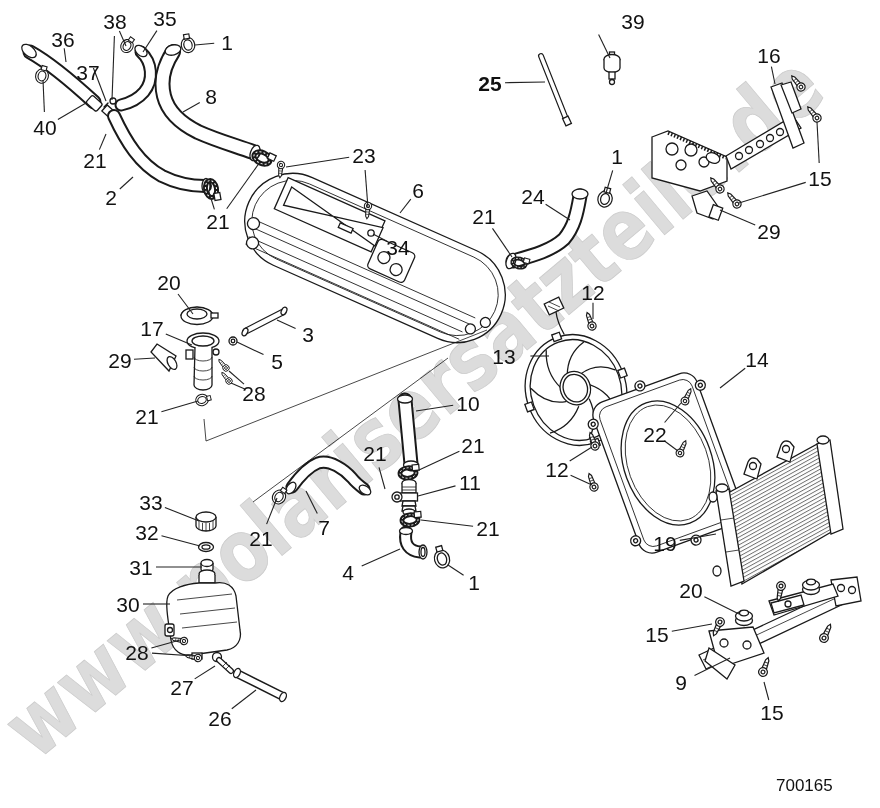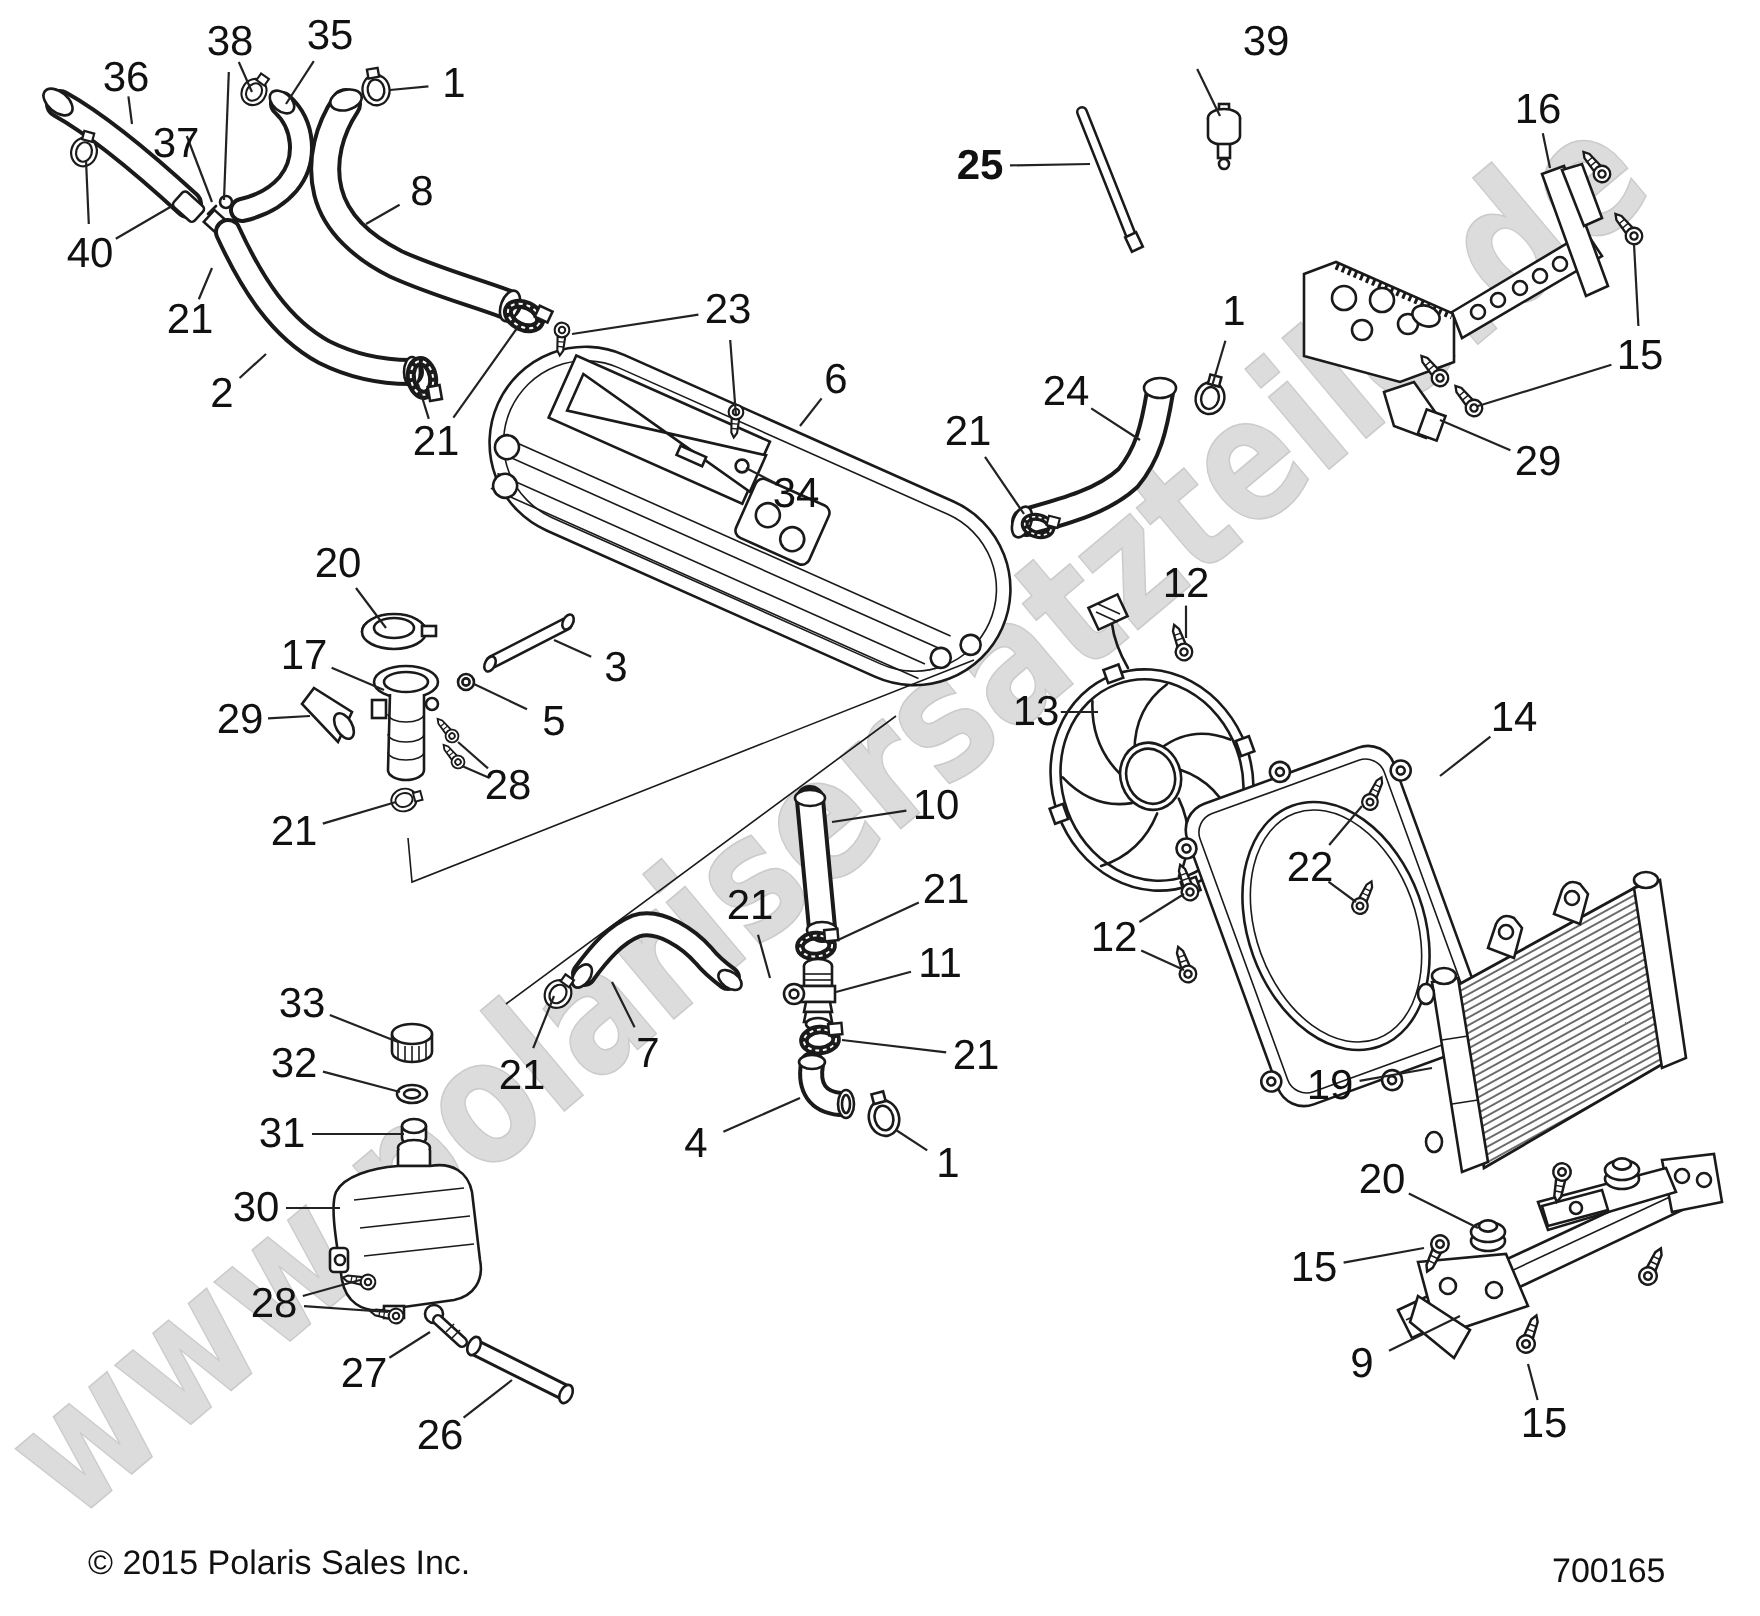--- a/index.html
+++ b/index.html
@@ -466,21 +466,21 @@
       <div class="callout" style="left: 617px; top: 156px;">1</div>
       <div class="callout" style="left: 533px; top: 196px; text-align: right;">24</div>
       <div class="callout" style="left: 484px; top: 216px;">21</div>
       <div class="callout" style="left: 169px; top: 282px;">20</div>
       <div class="callout" style="left: 152px; top: 328px;">17</div>
       <div class="callout" style="left: 308px; top: 334px;">3</div>
       <div class="callout" style="left: 277px; top: 361px;">5</div>
       <div class="callout" style="left: 120px; top: 360px;">29</div>
       <div class="callout" style="left: 254px; top: 393px;">28</div>
       <div class="callout" style="left: 147px; top: 416px;">21</div>
-      <div class="callout" style="left: 518px; top: 356px;">13</div>
+      <div class="callout" style="left: 504px; top: 356px;">13</div>
       <div class="callout" style="left: 593px; top: 292px;">12</div>
       <div class="callout" style="left: 757px; top: 359px;">14</div>
       <div class="callout" style="left: 655px; top: 434px;">22</div>
       <div class="callout" style="left: 557px; top: 469px;">12</div>
       <div class="callout" style="left: 468px; top: 403px;">10</div>
       <div class="callout" style="left: 375px; top: 453px;">21</div>
       <div class="callout" style="left: 473px; top: 445px;">21</div>
       <div class="callout" style="left: 470px; top: 482px;">11</div>
       <div class="callout" style="left: 488px; top: 528px;">21</div>
       <div class="callout" style="left: 324px; top: 527px;">7</div>
@@ -494,15 +494,14 @@
       <div class="callout" style="left: 137px; top: 652px;">28</div>
       <div class="callout" style="left: 182px; top: 687px;">27</div>
       <div class="callout" style="left: 220px; top: 718px;">26</div>
       <div class="callout" style="left: 665px; top: 543px;">19</div>
       <div class="callout" style="left: 691px; top: 590px;">20</div>
       <div class="callout" style="left: 657px; top: 634px;">15</div>
       <div class="callout" style="left: 681px; top: 682px;">9</div>
       <div class="callout" style="left: 772px; top: 712px;">15</div>
     </div>
 
-<div id="footer-left" class="footer">© 2015 Polaris Sales Inc.</div>
 <div id="footer-right" class="footer">700165</div>
 </div>
 
 </body></html>

